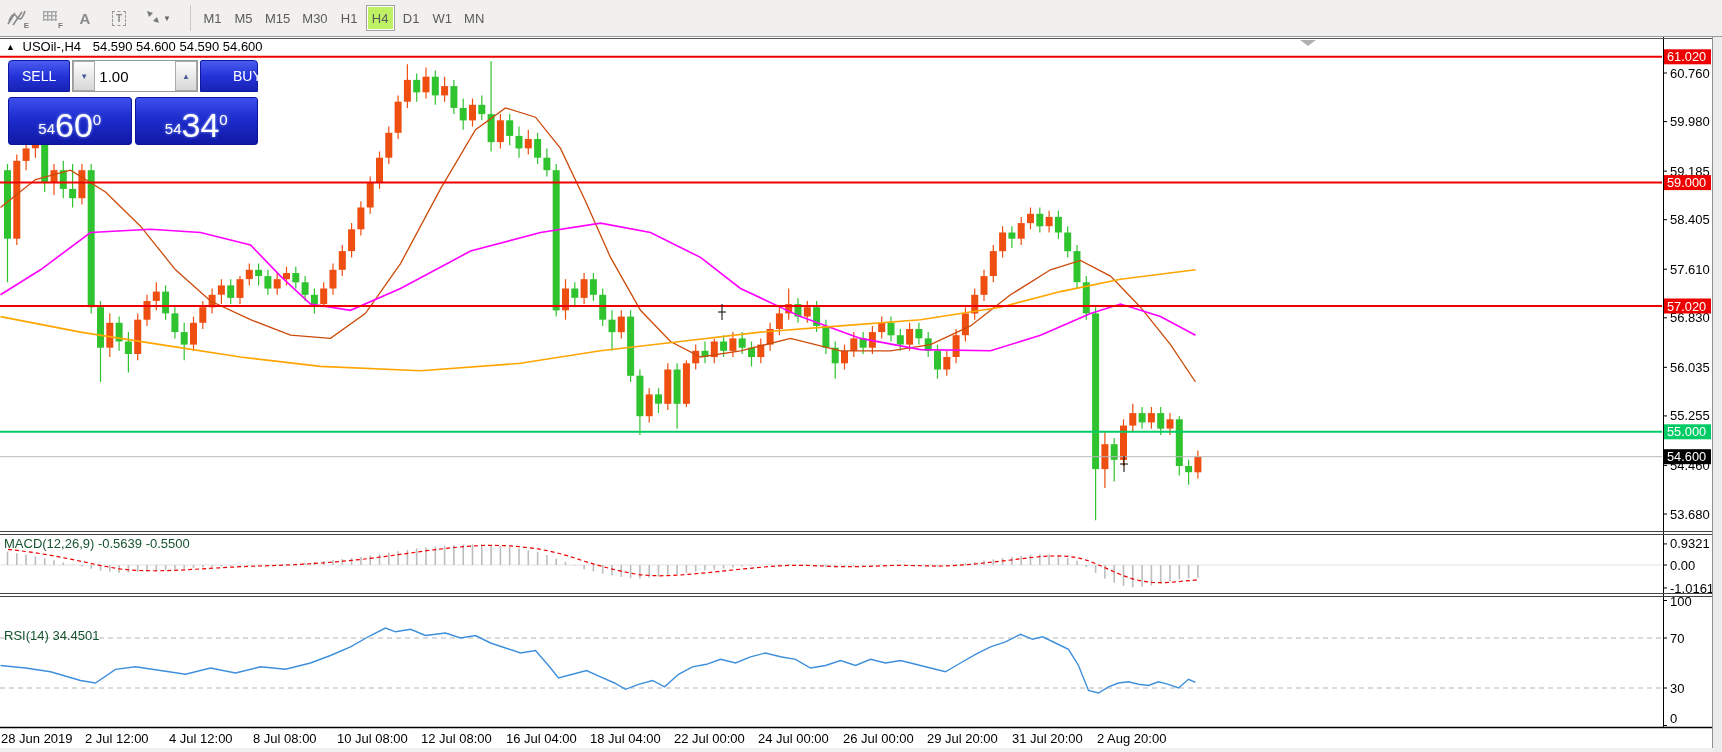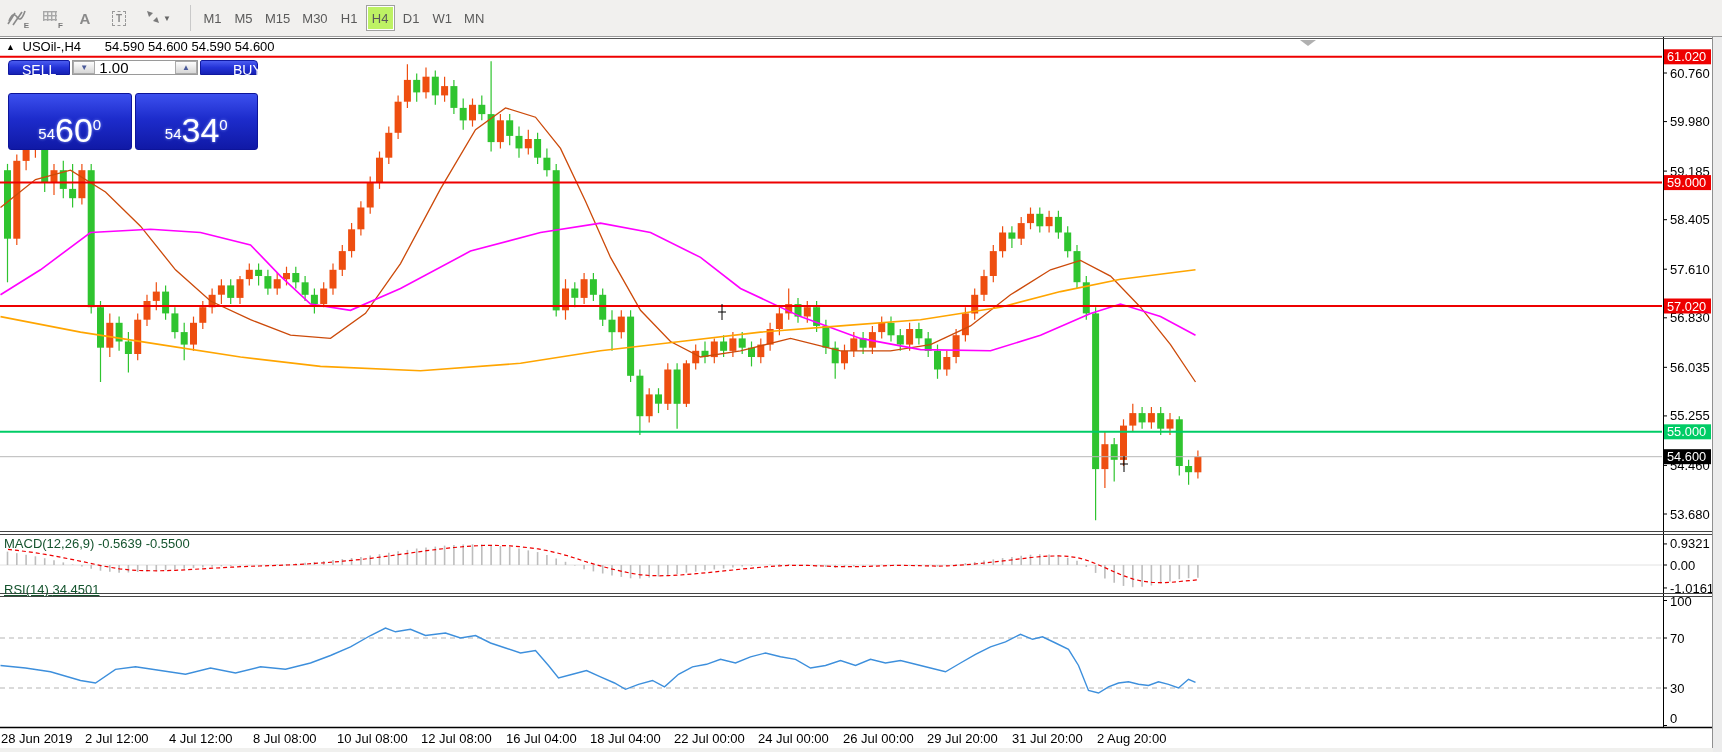--- a/index.html
+++ b/index.html
@@ -16,31 +16,31 @@
   .tf-btn{min-width:29px;height:26px;margin:0 1px;padding:0 4px;background:transparent;border:1px solid transparent;font-family:"Liberation Sans",sans-serif;font-size:13px;color:#5a5a5a;cursor:pointer;}
   .tf-btn.active{border:1px solid #a0a0a0;background:#bef264;box-shadow:inset 0 0 0 1px #fff;}
   
   #chart-svg{position:absolute;left:0;top:0;z-index:1;}
   #right-strip{position:absolute;top:37px;right:0;width:9px;height:715px;background:#ececec;border-left:1px solid #909090;z-index:2;}
   #bottom-strip{position:absolute;left:0;top:748px;width:1713px;height:4px;background:#f0f0ee;z-index:2;}
   #chart-title{position:absolute;left:6px;top:39px;z-index:4;font-size:13px;color:#000;}
   #chart-title .tri{font-size:9px;margin-right:4px;position:relative;top:-1px;}
   .pane-label{position:absolute;z-index:4;font-size:13px;color:#14532d;}
   #macd-label{left:4px;top:536px;}
-  #rsi-label{left:4px;top:582px;text-decoration:underline;}
+  #rsi-label{left:4px;top:628px;}
   
   #trade-panel{position:absolute;left:8px;top:60px;width:250px;z-index:10;}
-  #tp-row1{display:flex;height:15px;}
+  #tp-row1{display:flex;height:32px;}
   .tp-btn{background:linear-gradient(180deg,#4a5cf0 0%,#2433d8 50%,#1722b4 100%);color:#fff;border:1px solid #1018a0;font-size:14px;font-family:"Liberation Sans",sans-serif;cursor:pointer;}
   #sell-btn{width:64px;border-radius:4px 2px 0 0;}
   #buy-btn{width:58px;flex:1;border-radius:2px 4px 0 0;padding-left:32px;}
   #vol-group{display:flex;width:128px;border:1px solid #9a9a9a;background:#fff;margin:0 2px;}
   .spin-btn{width:22px;background:linear-gradient(180deg,#fdfdfd,#d7d7d7);border:1px solid #aaa;color:#4a5a9a;font-size:8px;padding:0;cursor:pointer;}
   #vol-input{flex:1;width:60px;border:none;outline:none;text-align:left;font-size:15px;padding:0 4px;font-family:"Liberation Sans",sans-serif;}
-  #tp-row2{display:flex;margin-top:18px;height:57px;gap:3px;}
+  #tp-row2{display:flex;margin-top:5px;height:48px;gap:3px;}
   .price-btn{flex:1;background:linear-gradient(180deg,#3c50ee 0%,#1d2ccc 45%,#1019a6 100%);border:1px solid #0d149a;border-radius:3px;color:#fff;display:flex;align-items:flex-end;justify-content:center;padding-bottom:2px;cursor:pointer;text-shadow:0 0 3px #8fa2ff;}
   .p-small{font-size:15px;line-height:26px;}
   .p-big{font-size:34px;line-height:34px;font-weight:normal;}
   .p-pip{font-size:15px;line-height:15px;margin-bottom:15px;}
 </style>
 </head>
 <body>
 
 <div id="app">
 
@@ -100,21 +100,21 @@
         <button class="tf-btn active">H4</button>
         <button class="tf-btn">D1</button>
         <button class="tf-btn">W1</button>
         <button class="tf-btn">MN</button>
       </div>
   </div>
 
   <div id="chart-title">
     <span class="tri">▲</span>
     <span>USOil-,H4</span>
-    <span style="margin-left:20px">54.590 54.600 54.590 54.600</span>
+    <span style="margin-left:8px">54.590 54.600 54.590 54.600</span>
   </div>
 
   <div id="trade-panel">
     <div id="tp-row1">
       <button class="tp-btn" id="sell-btn">SELL</button>
       <div id="vol-group">
         <button class="spin-btn">▼</button>
         <input id="vol-input" readonly="" value="1.00" style="">
         <button class="spin-btn">▲</button>
       </div>

